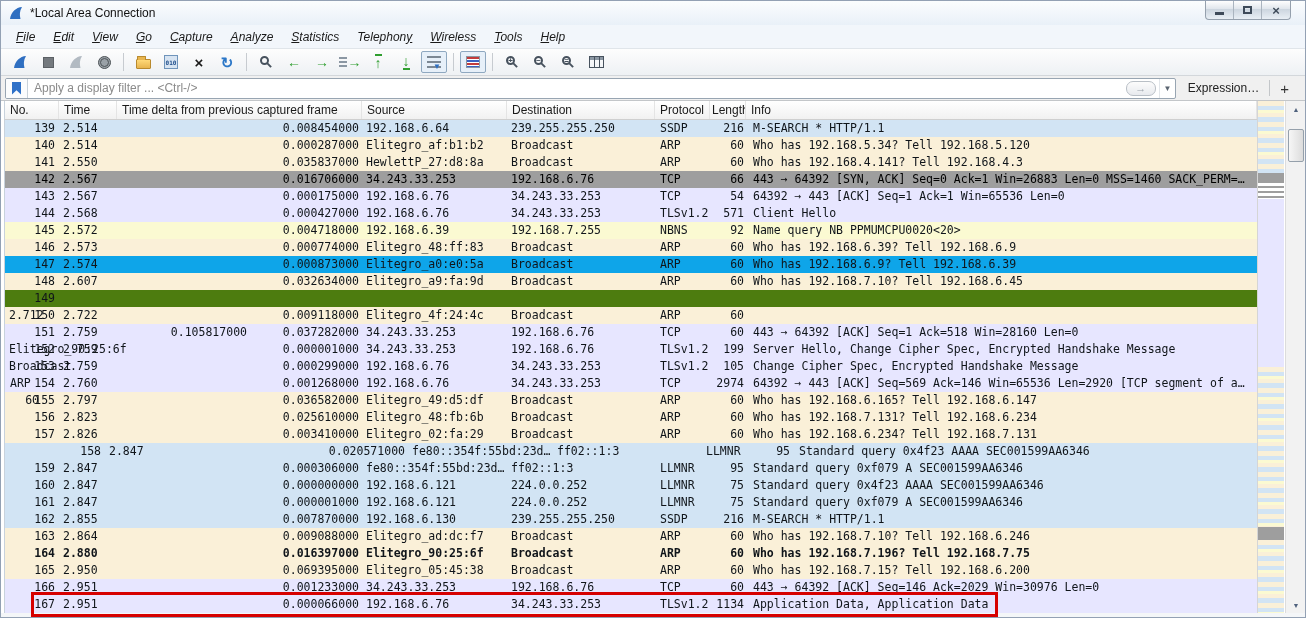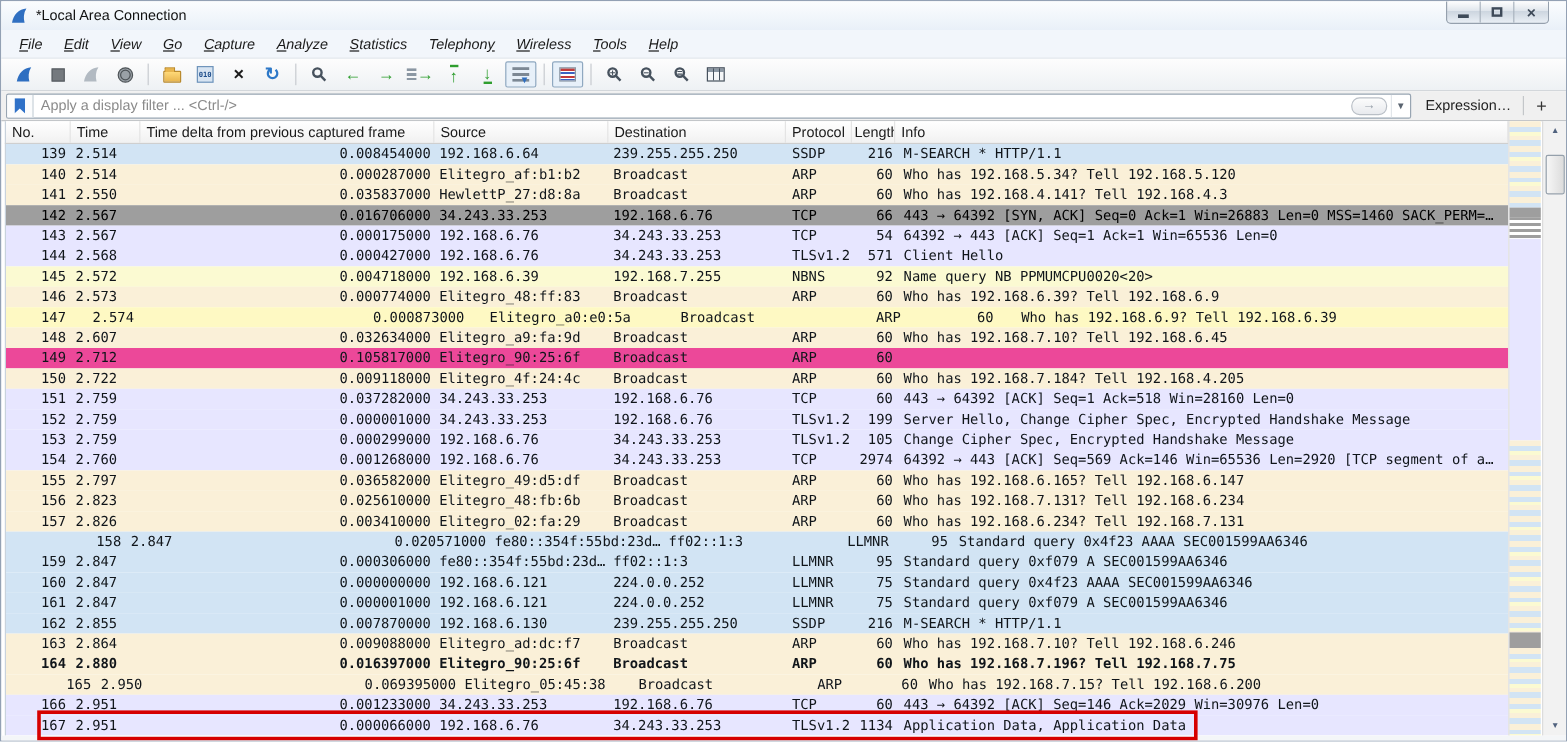--- a/index.html
+++ b/index.html
@@ -336,58 +336,57 @@
       <div class="row" style="background: rgb(250, 240, 216);">
         <div class="c-no">146</div>
         <div class="c-time">2.573</div>
         <div class="c-delta">0.000774000</div>
         <div class="c-source">Elitegro_48:ff:83</div>
         <div class="c-destination">Broadcast</div>
         <div class="c-protocol">ARP</div>
         <div class="c-length">60</div>
         <div class="c-info">Who has 192.168.6.39? Tell 192.168.6.9</div>
       </div>
-      <div class="row" style="background: #fef9c3; gap: 14px;">
+      <div class="row" style="background: #0ea5e9;">
         <div class="c-no">147</div>
         <div class="c-time">2.574</div>
         <div class="c-delta">0.000873000</div>
         <div class="c-source">Elitegro_a0:e0:5a</div>
         <div class="c-destination">Broadcast</div>
         <div class="c-protocol">ARP</div>
         <div class="c-length">60</div>
         <div class="c-info">Who has 192.168.6.9? Tell 192.168.6.39</div>
       </div>
       <div class="row" style="background: rgb(250, 240, 216);">
         <div class="c-no">148</div>
         <div class="c-time">2.607</div>
         <div class="c-delta">0.032634000</div>
         <div class="c-source">Elitegro_a9:fa:9d</div>
         <div class="c-destination">Broadcast</div>
         <div class="c-protocol">ARP</div>
         <div class="c-length">60</div>
         <div class="c-info">Who has 192.168.7.10? Tell 192.168.6.45</div>
       </div>
-      <div class="row" style="background: #ec4899;">
+      <div class="row" style="background: #4d7c0f; flex-direction: column;">
         <div class="c-no">149</div>
         <div class="c-time">2.712</div>
         <div class="c-delta">0.105817000</div>
         <div class="c-source">Elitegro_90:25:6f</div>
         <div class="c-destination">Broadcast</div>
         <div class="c-protocol">ARP</div>
         <div class="c-length">60</div>
       </div>
       <div class="row" style="background: rgb(250, 240, 216);">
         <div class="c-no">150</div>
         <div class="c-time">2.722</div>
         <div class="c-delta">0.009118000</div>
         <div class="c-source">Elitegro_4f:24:4c</div>
         <div class="c-destination">Broadcast</div>
         <div class="c-protocol">ARP</div>
         <div class="c-length">60</div>
-        <div class="c-info">Who has 192.168.7.184? Tell 192.168.4.205</div>
       </div>
       <div class="row" style="background: rgb(231, 230, 255);">
         <div class="c-no">151</div>
         <div class="c-time">2.759</div>
         <div class="c-delta">0.037282000</div>
         <div class="c-source">34.243.33.253</div>
         <div class="c-destination">192.168.6.76</div>
         <div class="c-protocol">TCP</div>
         <div class="c-length">60</div>
         <div class="c-info">443 → 64392 [ACK] Seq=1 Ack=518 Win=28160 Len=0</div>
@@ -515,21 +514,21 @@
       <div class="row" style="background: rgb(250, 240, 216); font-weight: bold;">
         <div class="c-no">164</div>
         <div class="c-time">2.880</div>
         <div class="c-delta">0.016397000</div>
         <div class="c-source">Elitegro_90:25:6f</div>
         <div class="c-destination">Broadcast</div>
         <div class="c-protocol">ARP</div>
         <div class="c-length">60</div>
         <div class="c-info">Who has 192.168.7.196? Tell 192.168.7.75</div>
       </div>
-      <div class="row" style="background: rgb(250, 240, 216); padding-left: 21px;">
+      <div class="row" style="background: rgb(250, 240, 216);">
         <div class="c-no">165</div>
         <div class="c-time">2.950</div>
         <div class="c-delta">0.069395000</div>
         <div class="c-source">Elitegro_05:45:38</div>
         <div class="c-destination">Broadcast</div>
         <div class="c-protocol">ARP</div>
         <div class="c-length">60</div>
         <div class="c-info">Who has 192.168.7.15? Tell 192.168.6.200</div>
       </div>
       <div class="row" style="background: rgb(231, 230, 255);">

